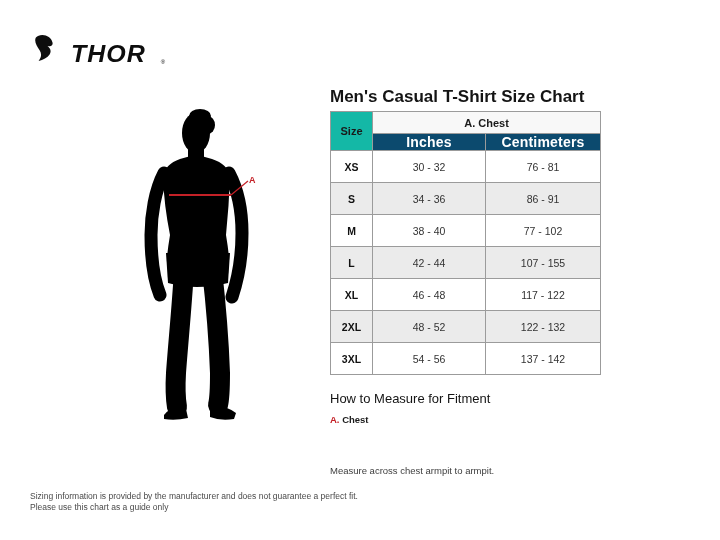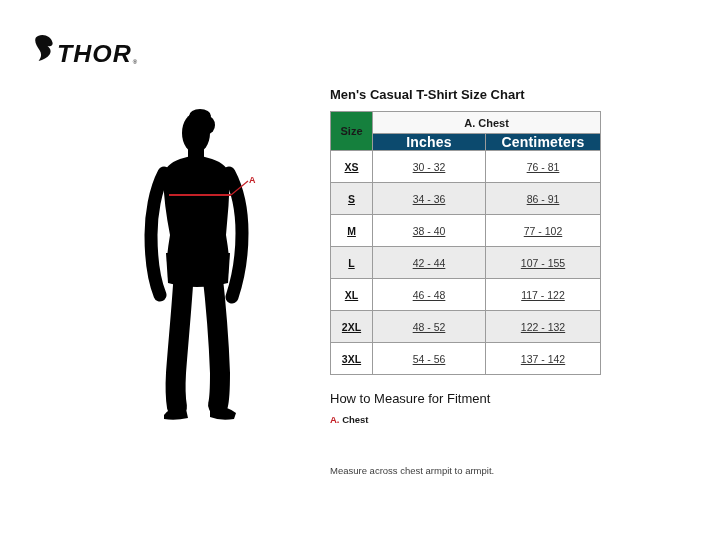--- a/index.html
+++ b/index.html
@@ -1,39 +1,39 @@
 <!DOCTYPE html>
 <html><head>
 <meta charset="utf-8">
 <style>
   html,body{margin:0;padding:0;}
   body{
     width:720px;height:540px;position:relative;background:#ffffff;
     font-family:"Liberation Sans", sans-serif;overflow:hidden;color:#1a1a1a;
   }
   
-  .logo{position:absolute;left:34px;top:35px;display:flex;align-items:flex-end;gap:0;}
+  .logo{position:absolute;left:34px;top:35px;display:flex;align-items:flex-end;gap:14px;}
   .logo-text{
     font-weight:bold;font-style:italic;font-size:25px;line-height:24px;
     letter-spacing:1px;color:#0d0d0d;transform:scaleY(0.92);
   }
   .logo-reg{font-size:6px;font-style:normal;color:#0d0d0d;margin-left:1px;line-height:8px;}
   
   .figure-wrap{position:absolute;left:130px;top:105px;width:140px;height:320px;}
   
-  .chart-title{position:absolute;left:330px;top:87px;font-size:13px;font-weight:bold;color:#141414;}
+  .chart-title{position:absolute;left:330px;top:87px;font-size:17px;font-weight:bold;color:#141414;}
   .size-table{
     position:absolute;left:330px;top:111px;border-collapse:collapse;table-layout:fixed;width:270px;
     font-size:10.5px;
   }
   .size-table td,.size-table th{border:1px solid #9b9b9b;text-align:center;padding:0;}
-  .th-size{background:#15803d;font-weight:bold;font-size:11px;color:#1a1a1a;}
+  .th-size{background:#14b8a6;font-weight:bold;font-size:11px;color:#1a1a1a;}
   .th-group{background:#f8f8f8;font-weight:bold;font-size:11px;height:21px;color:#1a1a1a;}
   .th-unit{background:#0c4a6e;color:#ffffff;font-weight:bold;font-size:14px;height:13px;letter-spacing:0.2px;}
-  .size-table td{height:31px;color:#333333;text-decoration:underline;}
+  .size-table td{height:31px;color:#333333;}
   .size-table td.size-cell{font-weight:bold;color:#111111;}
   .size-table tr.alt td{background:#ebebeb;}
   
   .measure-heading{position:absolute;left:330px;top:391px;font-size:13px;font-weight:normal;color:#141414;}
   .measure-item{position:absolute;left:330px;top:414px;font-size:9.5px;}
   .measure-letter{color:#c42127;font-weight:bold;}
   .measure-name{color:#1a1a1a;font-weight:bold;text-align:center;}
   .measure-desc{position:absolute;left:330px;top:427px;font-size:9.5px;color:#3d3d3d;margin-top:38px;}
   
   .footer{position:absolute;left:30px;top:491px;font-size:8.5px;color:#4a4a4a;line-height:10.5px;}
@@ -143,13 +143,15 @@
 </table>
 
 <div class="measure-heading">How to Measure for Fitment</div>
 <div class="measure-item">
   <span class="measure-letter">A.</span>
   <span class="measure-name">Chest</span>
 </div>
 <div class="measure-desc">Measure across chest armpit to armpit.</div>
 
 <div class="footer">
+  <div>Sizing information is provided by the manufacturer and does not guarantee a perfect fit.</div>
+  <div>Please use this chart as a guide only</div>
 </div>
 
 </body></html>

